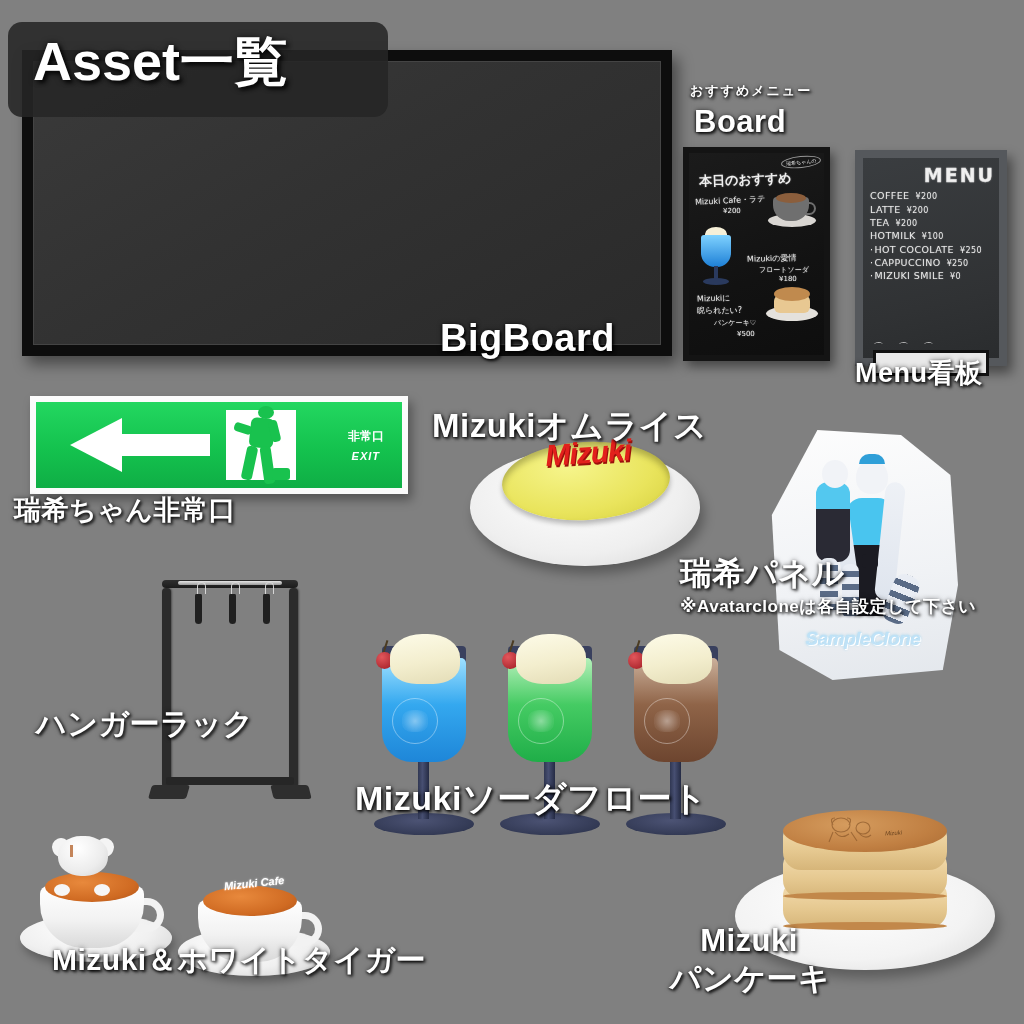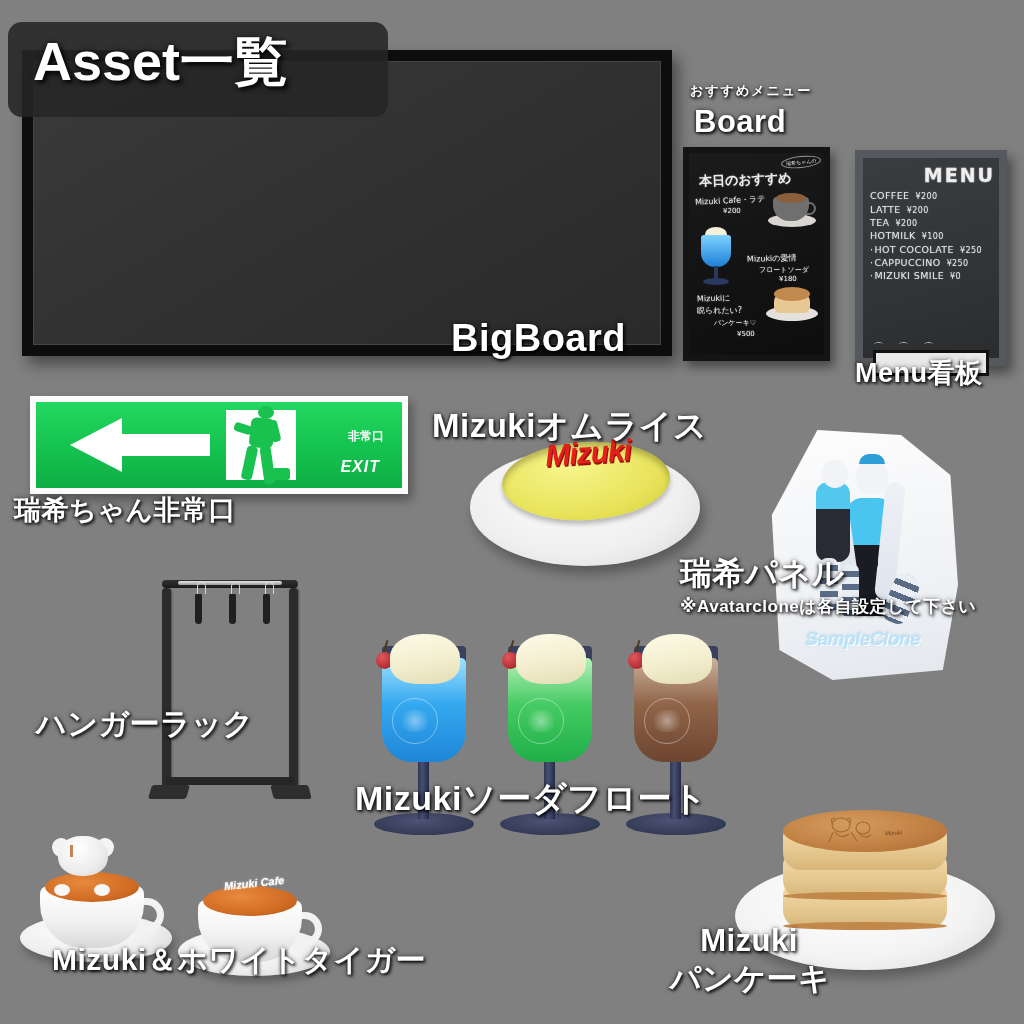--- a/index.html
+++ b/index.html
@@ -146,21 +146,21 @@
   }
   #exit-arrow{ position:absolute; left:34px; top:16px; width:140px; height:54px; }
   #exit-arrow .shaft{ position:absolute; right:0; top:16px; width:92px;height:22px; background:#fff;}
   #exit-arrow .head{ position:absolute; left:0; top:0;
      width:0;height:0;border-top:27px solid transparent;border-bottom:27px solid transparent;
      border-right:52px solid #fff;}
   #exit-door{ position:absolute; left:190px; top:8px; width:70px; height:70px; background:#fff;}
   #exit-person{ position:absolute; left:196px; top:4px; width:62px; height:84px; }
   .pp{ position:absolute; background:#19c24e; }
   #exit-jp{ position:absolute; right:18px; top:26px; color:#fff; font-size:12px; font-weight:bold;text-align:right;}
-  #exit-en{ position:absolute; right:22px; top:56px; color:#fff; font-size:16px;
+  #exit-en{ position:absolute; right:22px; top:48px; color:#fff; font-size:11px;
             font-style:italic; font-weight:bold; letter-spacing:1px;}
 
   
   #omurice{ position:absolute; left:470px; top:430px; width:230px; height:140px; z-index:18;}
   #omu-plate{ position:absolute; left:0; top:18px; width:230px;height:118px;
       background:radial-gradient(ellipse at 45% 35%,#ffffff,#efefef 60%,#d6d6d6);
       border-radius:50%; box-shadow:4px 8px 12px rgba(0,0,0,.3);}
   #omu-egg{ position:absolute; left:32px; top:12px; width:168px;height:78px;
       background:radial-gradient(ellipse at 40% 30%,#f6f58c,#e9e45c 60%,#d5cf3d);
       border-radius:50%; transform:rotate(-3deg);
@@ -287,21 +287,21 @@
       background:radial-gradient(ellipse at 40% 35%,#d59c5e,#c07f42 60%,#a96a33);
       border-radius:50%;}
   #pc-art{ position:absolute; left:78px; bottom:126px; width:80px; height:28px;
       opacity:.55;}
   #pc-sig{ position:absolute; left:150px; bottom:134px; font-size:6px; color:#6b4420;
       font-style:italic; transform:rotate(-4deg);}
 
   
   #lbl-board      { left:690px; top:84px;  font-size:13px; letter-spacing:2px;}
   #lbl-board-main { left:694px; top:105px; font-size:31px;}
-  #lbl-bigboard   { left:451px; top:318px; font-size:38px;}
+  #lbl-bigboard   { left:440px; top:318px; font-size:38px;}
   #lbl-menu       { left:855px; top:359px; font-size:27px;}
   #lbl-exit       { left:14px;  top:496px; font-size:27px;}
   #lbl-omurice    { left:432px; top:408px; font-size:33px;}
   #lbl-panel      { left:680px; top:556px; font-size:32px;}
   #lbl-panel-note { left:680px; top:598px; font-size:17px;}
   #lbl-rack       { left:36px;  top:708px; font-size:30px;}
   #lbl-float      { left:355px; top:780px; font-size:34px;}
   #lbl-latte      { left:52px;  top:944px; font-size:30px;}
   #lbl-latte2     { left:145px; top:982px; font-size:30px;}
   #lbl-pancake    { left:654px; top:924px; font-size:31px; text-align:center; width:190px;}

